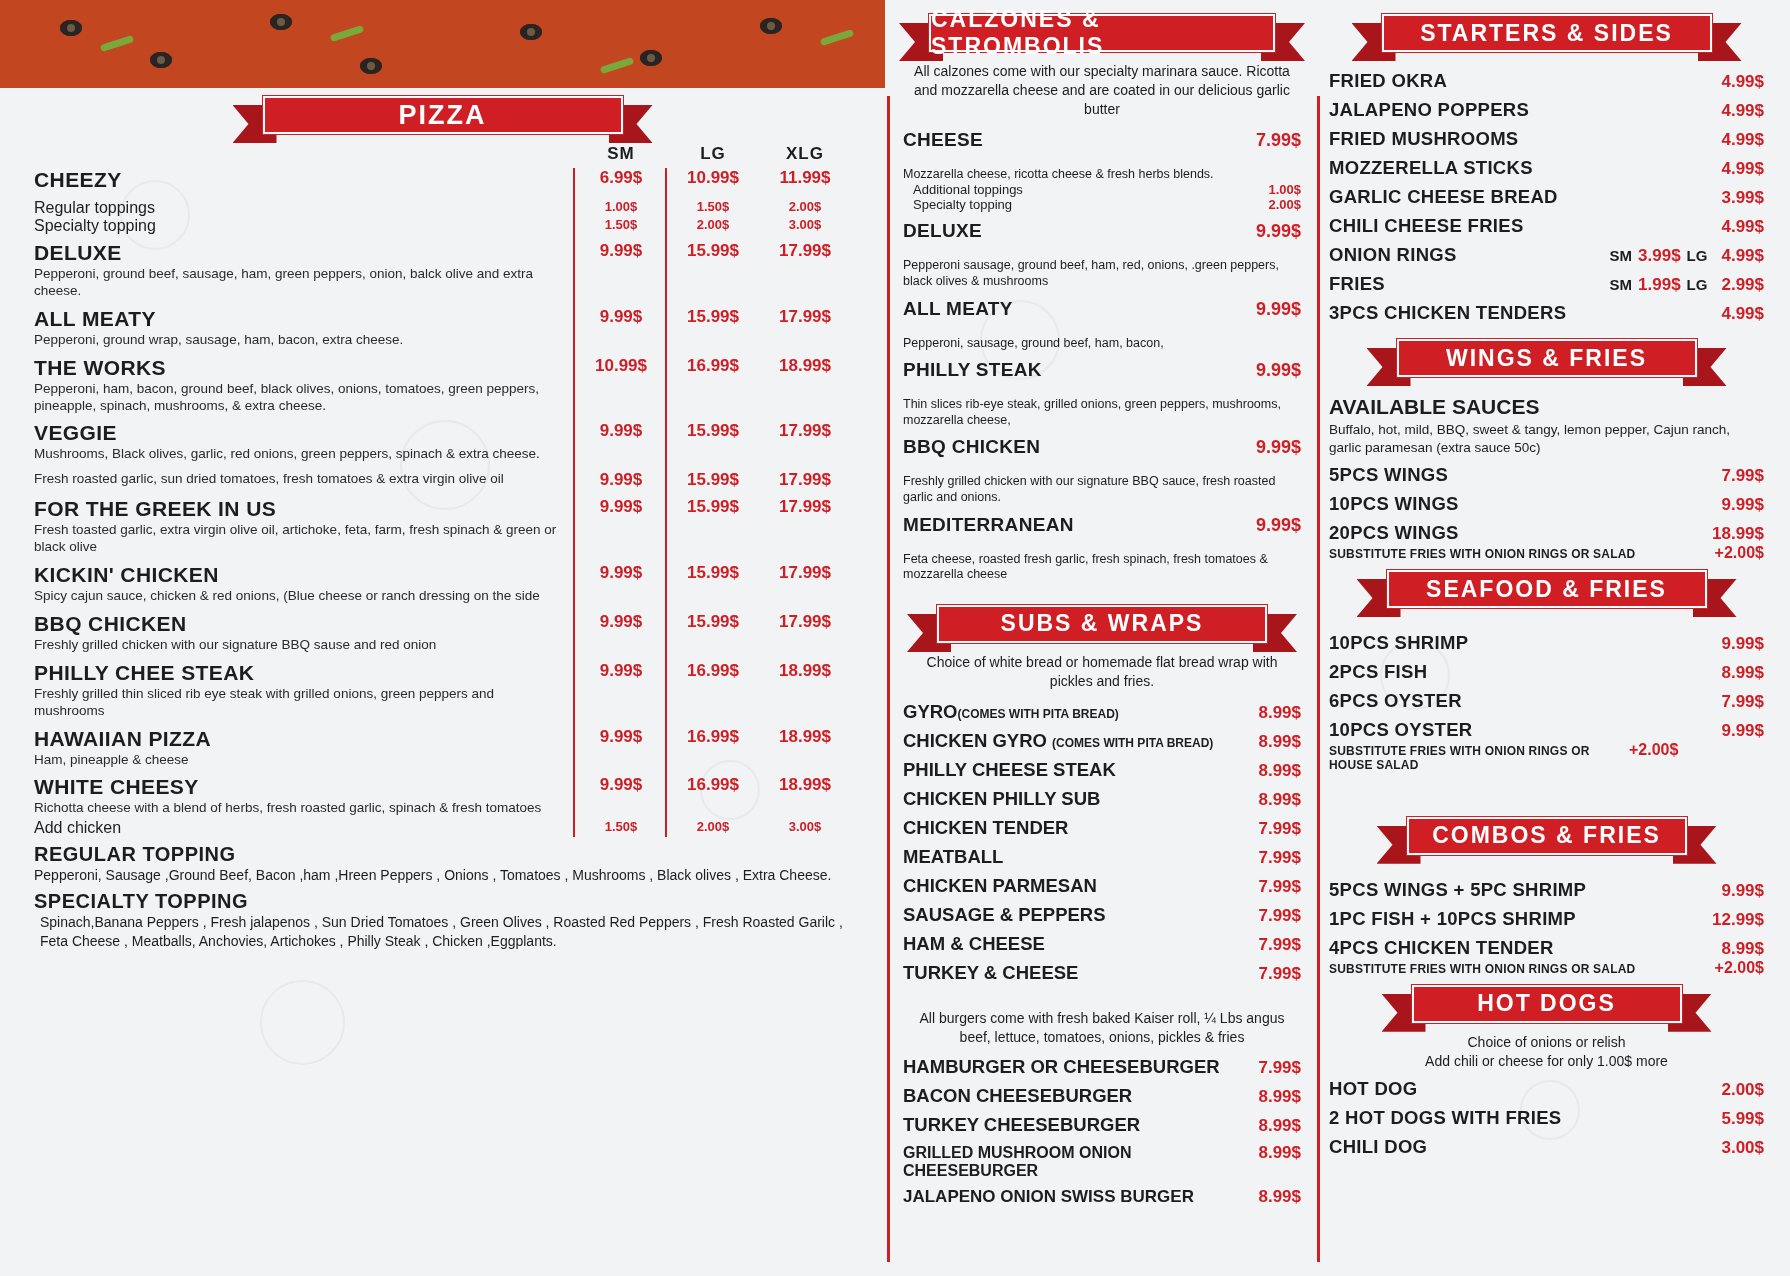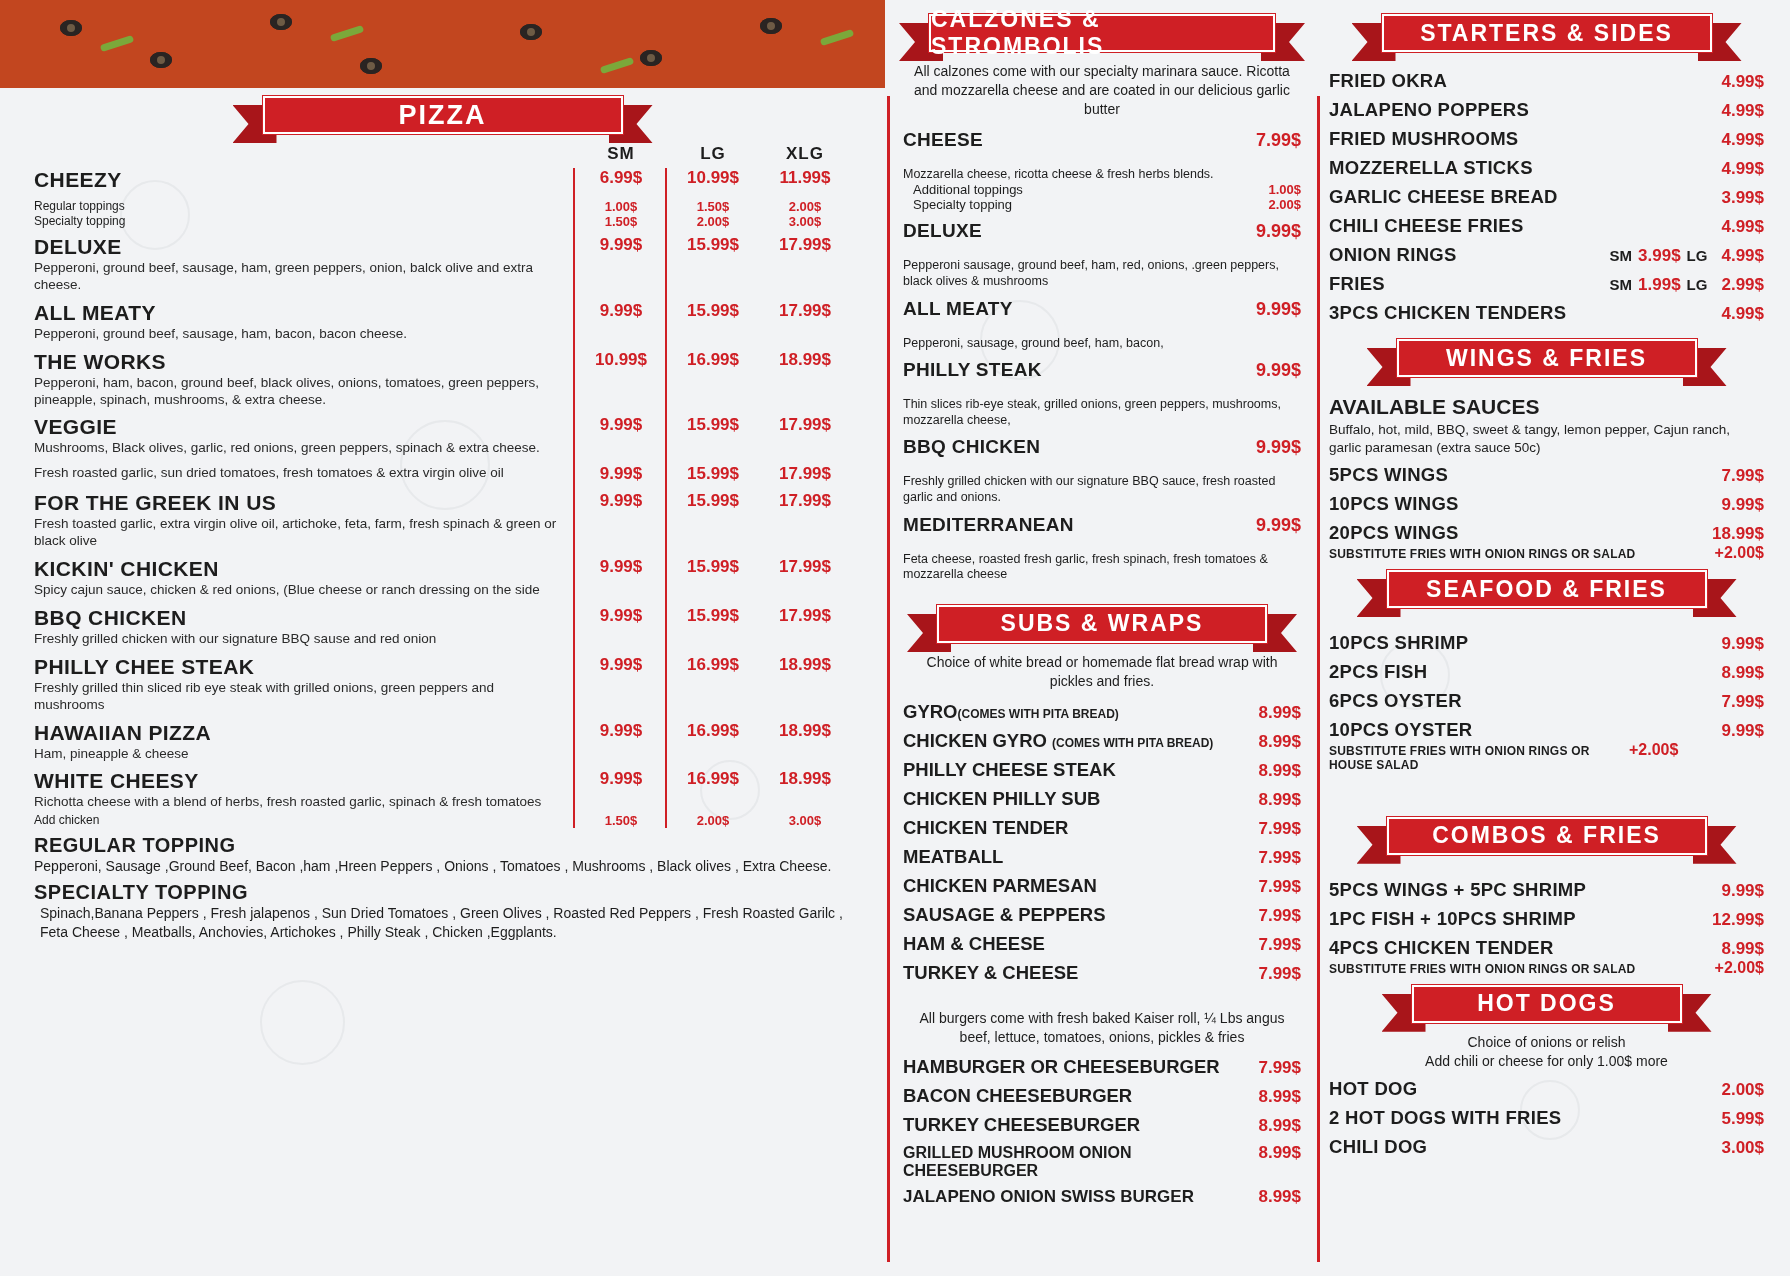--- a/index.html
+++ b/index.html
@@ -90,21 +90,21 @@
   .item .nm {
     font-weight:bold; font-size:21px; letter-spacing:.4px; text-transform:uppercase;
   }
   .item .ds { font-size:13.5px; line-height:1.25; color:#2a2a2a; margin-top:1px; }
   .prices { display:flex; }
   .prices .p {
     width:92px; text-align:center; color:#cf1f25; font-weight:bold; font-size:17px;
   }
   .prices.small .p { font-size:13px; }
   .subrow { display:flex; align-items:flex-start; }
-  .subrow .lbl { flex:1; font-size:12px; }
+  .subrow .lbl { flex:1; font-size:16px; }
 
   .blurb-title { font-weight:bold; font-size:20px; letter-spacing:.5px; margin-top:6px; }
   .blurb-body { font-size:14px; line-height:1.3; }
 
   
   .intro { text-align:center; font-size:14px; line-height:1.35; margin:4px 10px 10px 10px; }
   .mrow { margin-bottom:8px; }
   .mrow .top { display:flex; align-items:baseline; }
   .mrow .nm { font-weight:bold; font-size:19px; text-transform:uppercase; letter-spacing:.3px; flex:1; }
   .mrow .pr { color:#cf1f25; font-weight:bold; font-size:18px; }
@@ -227,21 +227,21 @@
         <div class="prices">
           <div class="p">9.99$</div>
           <div class="p">15.99$</div>
           <div class="p">17.99$</div>
         </div>
       </div>
 
       <div class="item">
         <div class="info">
           <div class="nm">ALL MEATY</div>
-          <div class="ds">Pepperoni, ground beef, sausage, ham, bacon, bacon cheese.</div>
+          <div class="ds">Pepperoni, ground wrap, sausage, ham, bacon, extra cheese.</div>
         </div>
         <div class="prices">
           <div class="p">9.99$</div>
           <div class="p">15.99$</div>
           <div class="p">17.99$</div>
         </div>
       </div>
 
       <div class="item">
         <div class="info">
@@ -622,21 +622,21 @@
     </div>
     <div class="rrow" style="margin-bottom:2px">
       <div class="nm">10PCS OYSTER</div>
       <div class="pr">9.99$</div>
     </div>
     <div class="noterow">
       <div class="note" style="max-width:300px">SUBSTITUTE FRIES WITH ONION RINGS OR HOUSE SALAD</div>
       <div class="pr">+2.00$</div>
     </div>
 
-    <div class="ribbon" style="width:320px;margin-top:44px;">
+    <div class="ribbon" style="width:280px;margin-top:44px;">
       <div class="tail l"></div>
         <div class="tail r"></div>
       <div class="bar">
           <span>COMBOS &amp; FRIES</span>
         </div>
     </div>
     <div class="spacer14"></div>
 
     <div class="rrow">
       <div class="nm">5PCS WINGS + 5PC SHRIMP</div>

